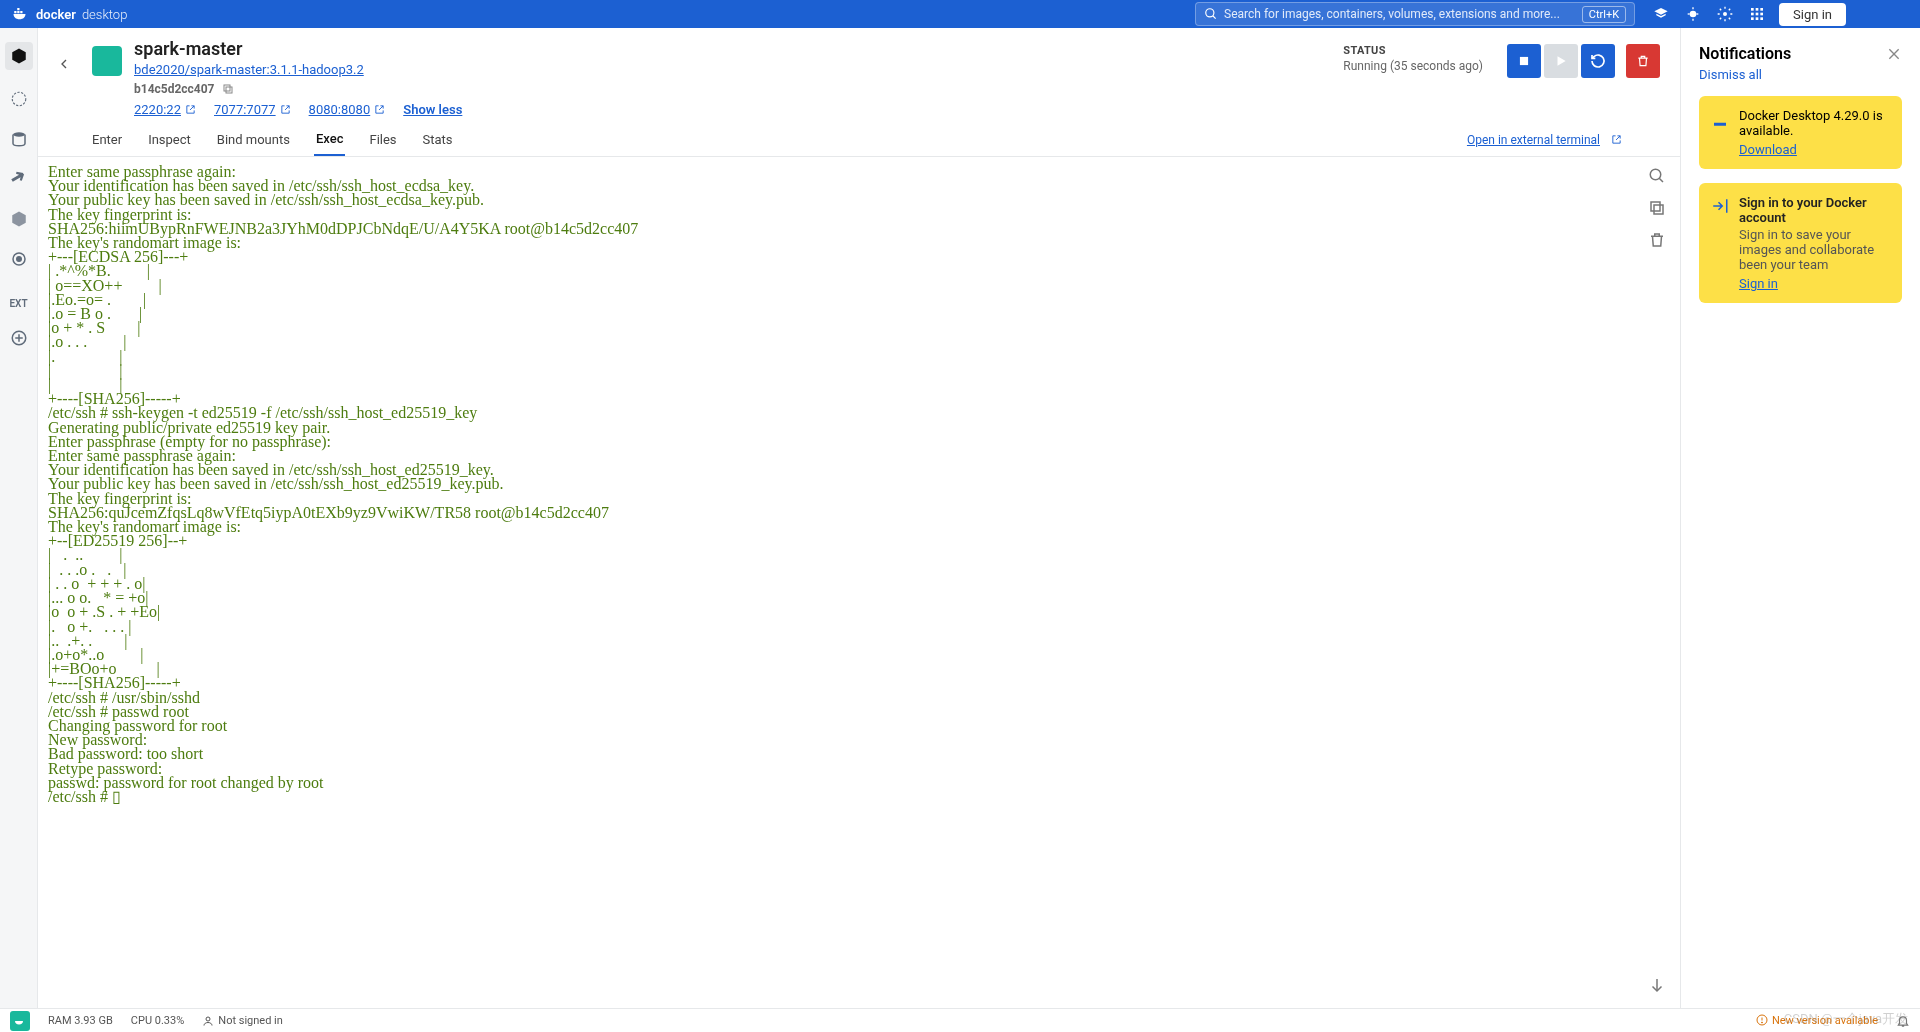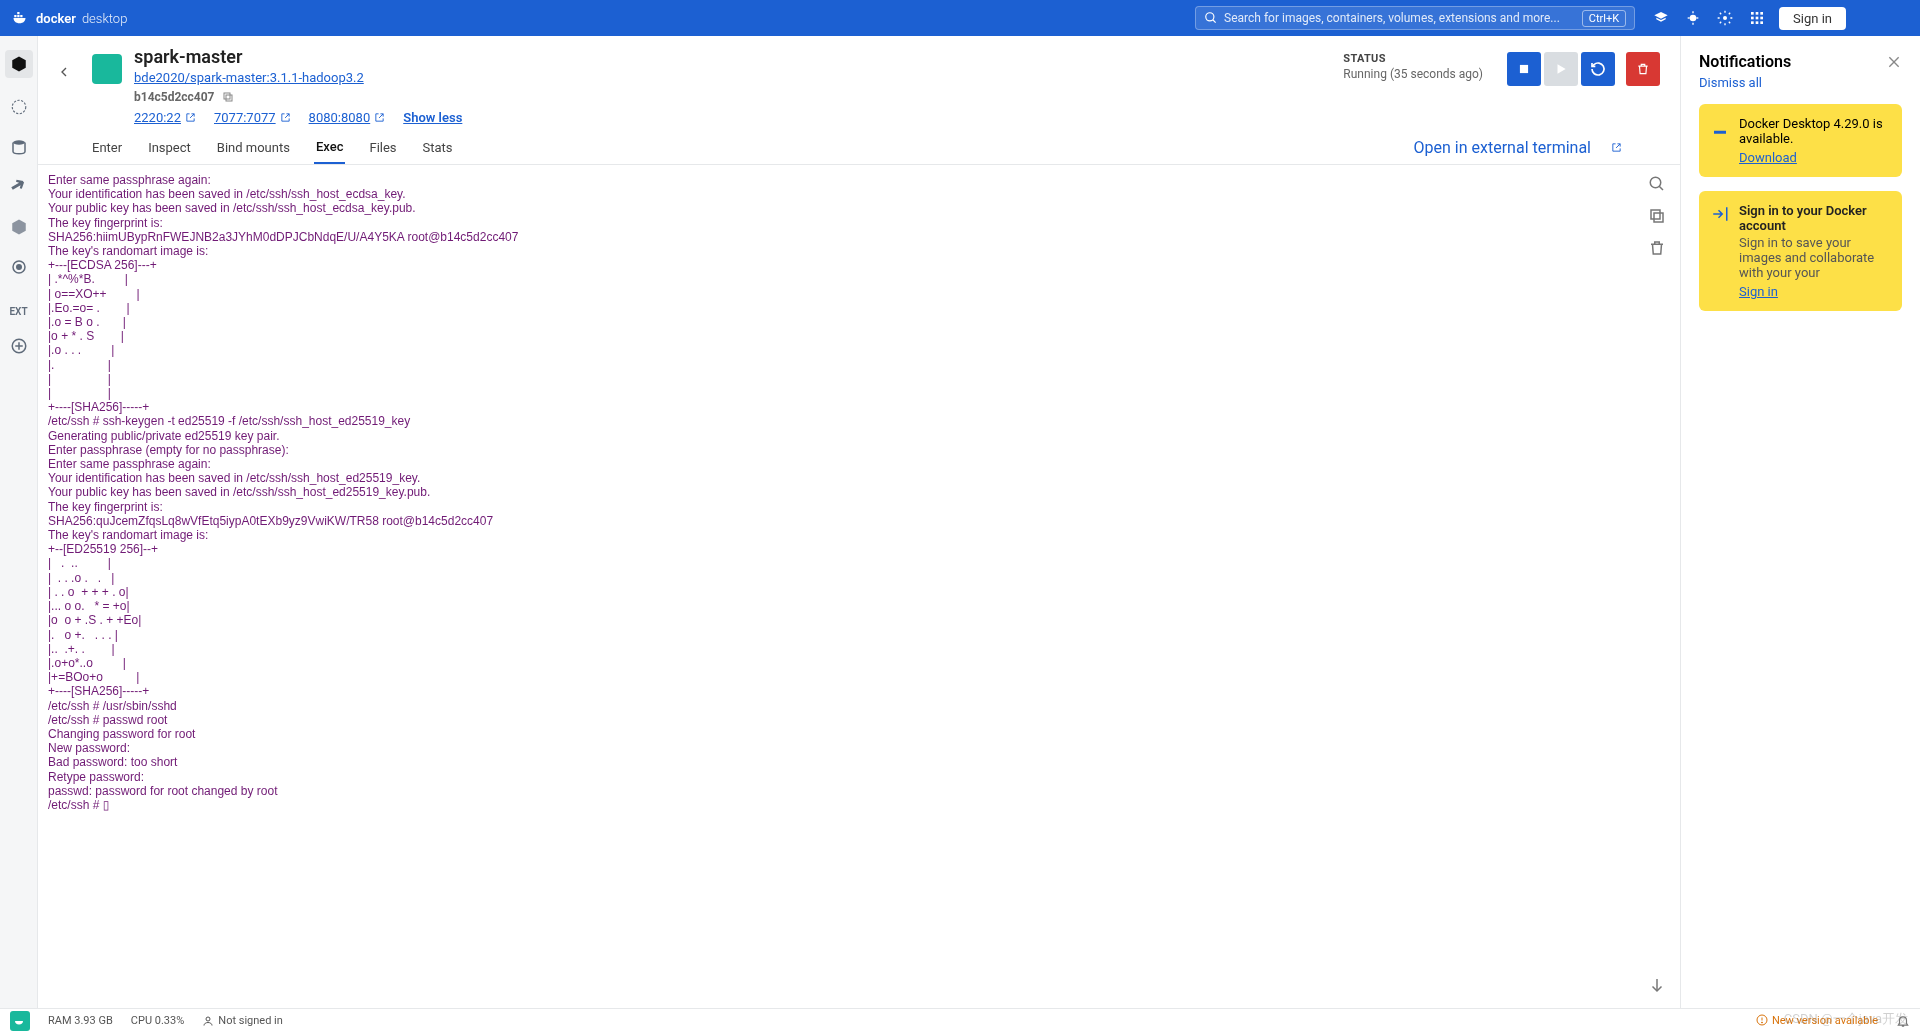--- a/index.html
+++ b/index.html
@@ -1,17 +1,17 @@
 <!DOCTYPE html>
 <html><head>
 <meta charset="utf-8">
 <style>
 * { margin: 0; padding: 0; box-sizing: border-box; font-family: -apple-system, BlinkMacSystemFont, "Segoe UI", Roboto, sans-serif; }
 body { width: 1920px; height: 1032px; overflow: hidden; background: #fff; display: flex; flex-direction: column; }
-.titlebar { height: 36px; background: #1c60d2; display: flex; align-items: center; color: #fff; padding: 0 8px; }
+.titlebar { height: 28px; background: #1c60d2; display: flex; align-items: center; color: #fff; padding: 0 8px; }
 .logo-area { display: flex; align-items: center; gap: 6px; font-size: 13px; padding-left: 4px; }
 .logo-area b { font-weight: 600; }
 .logo-area span.light { opacity: .9; font-weight: 300; }
 .title-spacer { flex: 1; }
 .search-box { display: flex; align-items: center; background: rgba(255,255,255,.12); border: 1px solid rgba(255,255,255,.3); border-radius: 4px; height: 24px; width: 440px; padding: 0 8px; font-size: 12px; gap: 6px; }
 .search-box input { background: transparent; border: none; color: #fff; flex: 1; outline: none; font-size: 12px; }
 .search-box input::placeholder { color: rgba(255,255,255,.85); }
 .kbd { border: 1px solid rgba(255,255,255,.5); border-radius: 3px; padding: 1px 6px; font-size: 11px; text-align: center; }
 .titlebar-icons { display: flex; align-items: center; gap: 16px; margin-left: 18px; }
 .titlebar-icons .ic { width: 16px; height: 16px; color: #fff; cursor: pointer; }
@@ -40,23 +40,23 @@
 .status-val { font-size: 12px; color: #666; margin-top: 2px; }
 .action-btns { display: flex; gap: 3px; align-items: center; padding-top: 6px; }
 .abtn { width: 34px; height: 34px; display: flex; align-items: center; justify-content: center; color: #fff; cursor: pointer; border-radius: 3px; }
 .abtn.blue { background: #1c60d2; }
 .abtn.grey { background: #d9dde1; color: #fff; cursor: default; }
 .abtn.red { background: #d83833; margin-left: 8px; }
 .tabs-row { display: flex; gap: 22px; padding: 0 52px; border-bottom: 1px solid #e6e8ea; align-items: center; font-size: 13px; color: #444; position: relative; }
 .tab { padding: 8px 2px; cursor: pointer; }
 .tab.active { color: #111; border-bottom: 2px solid #1c60d2; font-weight: 500; }
 .tabs-spacer { flex: 1; }
-.open-ext { color: #1c60d2; font-size: 16px; cursor: pointer; display: inline-flex; align-items: center; gap: 20px; margin-right: 6px; }
+.open-ext { color: #1c60d2; font-size: 12px; text-decoration: underline; cursor: pointer; display: inline-flex; align-items: center; gap: 11px; margin-right: 6px; }
 .terminal-wrap { flex: 1; position: relative; background: #fff; min-height: 0; }
-.terminal { font-family: Liberation Sans, sans-serif; font-size: 12px; line-height: 14.2px; color: #701a75; white-space: pre; padding: 8px 10px; overflow: hidden; }
+.terminal { font-family: Liberation Serif, serif; font-size: 16px; line-height: 14.2px; color: #4d7c0f; white-space: pre; padding: 8px 10px; overflow: hidden; }
 .term-tools { position: absolute; right: 14px; top: 10px; display: flex; flex-direction: column; gap: 14px; color: #777; }
 .term-tools .tic { width: 18px; height: 18px; cursor: pointer; }
 .scroll-down { position: absolute; right: 14px; bottom: 14px; color: #777; cursor: pointer; }
 .right-panel { width: 240px; border-left: 1px solid #e6e8ea; padding: 16px 18px; display: flex; flex-direction: column; }
 .rp-header { display: flex; align-items: center; }
 .rp-title { font-size: 16px; font-weight: 600; flex: 1; }
 .rp-close { color: #888; cursor: pointer; width: 16px; height: 16px; }
 .rp-dismiss { color: #1c60d2; font-size: 13px; cursor: pointer; margin-top: 4px; }
 .notif-card { background: #fde047; border-radius: 6px; padding: 12px; margin-top: 14px; display: flex; gap: 10px; font-size: 13px; }
 .notif-ic { width: 18px; height: 18px; color: #1c60d2; flex-shrink: 0; margin-top: 2px; }
@@ -354,21 +354,21 @@
         <a class="notif-link">Download</a>
       </div>
     </div>
 
     <div class="notif-card">
       <svg class="notif-ic" viewBox="0 0 24 24" fill="none" stroke="currentColor" stroke-width="2">
           <path d="M10 17l5-5-5-5M15 12H3M21 3v18"></path>
         </svg>
       <div class="notif-body">
         <b>Sign in to your Docker account</b>
-        <div class="sub">Sign in to save your images and collaborate with your your</div>
+        <div class="sub">Sign in to save your images and collaborate been your team</div>
         <a class="notif-link">Sign in</a>
       </div>
     </div>
   </div>
 </div>
 
 <div class="statusbar">
   <div class="sb-whale">
     <svg width="12" height="12" viewBox="0 0 24 24" fill="#fff">
         <path d="M2 12h16c0 4-3 7-8 7s-8-3-8-7z"></path>

